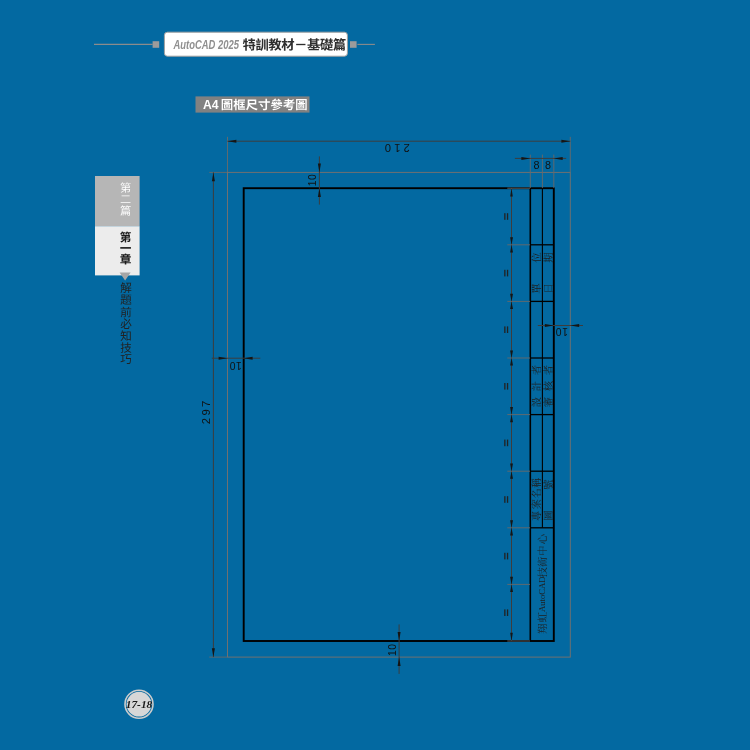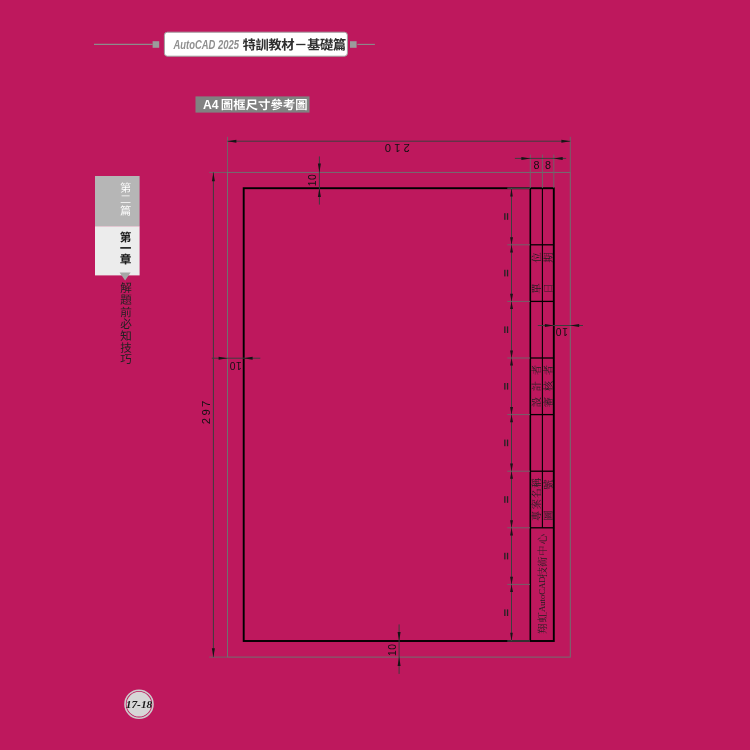--- a/index.html
+++ b/index.html
@@ -1,15 +1,15 @@
 <!DOCTYPE html>
 <html><head><meta charset="utf-8">
 <style>
 html,body{margin:0;padding:0;background:#fff;}
-#page{position:relative;width:750px;height:750px;background:#be185d;overflow:hidden;}
+#page{position:relative;width:750px;height:750px;background:#0369a1;overflow:hidden;}
 </style></head>
 <body>
 
 <div id="page">
 <svg width="750" height="750" viewBox="0 0 750 750">
 <defs>
 <path id="g0" d="M4 29Q8 30 14 31Q20 32 27 33Q33 35 40 36L41 25Q32 23 23 21Q14 18 7 17ZM20 85H32V-9H20ZM8 77 17 76Q17 69 16 63Q15 56 14 51Q12 45 11 41Q10 41 8 42Q7 42 5 43Q3 44 2 44Q4 48 5 53Q6 59 7 65Q8 71 8 77ZM11 65H40V54H9ZM43 76H94V65H43ZM47 57H90V46H47ZM43 36H96V25H43ZM62 85H74V51H62ZM75 43H87V4Q87 0 85 -3Q84 -5 81 -7Q78 -8 74 -8Q70 -9 65 -9Q64 -6 63 -3Q62 1 61 3Q64 3 68 3Q71 3 73 3Q74 3 74 3Q75 4 75 5ZM47 20 56 25Q58 23 61 20Q63 18 65 15Q67 12 68 10L59 4Q58 6 56 9Q54 12 52 14Q49 17 47 20Z"></path>
 <path id="g1" d="M65 76H76V1H65ZM83 81H94V-9H83ZM48 81H59V45Q59 36 59 26Q58 16 55 7Q53 -2 47 -10Q46 -9 44 -8Q42 -7 40 -6Q38 -5 36 -4Q42 3 44 11Q47 19 47 28Q48 37 48 46ZM7 54H37V45H7ZM7 41H37V32H7ZM3 68H41V59H3ZM12 27H38V-3H12V6H28V17H12ZM7 27H17V-8H7ZM14 81 23 85Q25 82 27 79Q29 75 30 72L20 67Q19 70 17 74Q15 78 14 81Z"></path>
 <path id="g2" d="M16 44H41V34H16ZM7 76H38V66H7ZM3 59H52V49H3ZM18 85H29V54H18ZM45 83 56 79Q49 62 37 49Q25 35 10 27Q9 28 8 30Q6 32 5 33Q3 35 2 36Q16 43 28 55Q39 67 45 83ZM23 27H34V2Q34 -1 33 -4Q33 -6 30 -7Q27 -8 24 -8Q20 -9 15 -9Q15 -6 14 -4Q13 -1 12 1Q15 1 18 1Q20 1 21 1Q22 1 23 2Q23 2 23 3ZM38 44H40L42 44L49 39Q45 34 39 29Q34 25 29 21Q28 23 26 24Q24 26 23 27Q26 29 29 32Q31 34 34 37Q36 40 38 42ZM3 20Q9 21 17 21Q25 22 34 23Q43 24 52 24L52 14Q44 13 35 12Q26 12 18 11Q11 10 4 9ZM60 67H97V56H60ZM62 85 74 83Q72 73 69 64Q67 54 63 46Q59 38 55 32Q54 33 52 35Q50 37 49 38Q47 40 45 41Q50 46 53 53Q56 60 58 68Q60 76 62 85ZM79 60 91 59Q89 42 85 29Q80 16 72 6Q64 -3 52 -9Q51 -8 50 -6Q49 -4 47 -2Q46 0 45 2Q56 7 63 15Q70 23 74 34Q78 45 79 60ZM67 58Q69 45 73 34Q76 23 83 15Q89 6 98 1Q97 0 95 -2Q93 -3 92 -5Q91 -7 90 -9Q80 -3 73 7Q66 16 62 29Q58 41 56 56Z"></path>
 <path id="g3" d="M48 64H97V53H48ZM74 85H87V6Q87 1 86 -2Q85 -5 82 -6Q79 -8 74 -8Q69 -9 62 -9Q62 -6 61 -2Q60 1 58 4Q63 3 67 3Q71 3 72 3Q73 3 74 4Q74 4 74 6ZM73 59 83 53Q80 46 76 40Q73 33 68 27Q63 21 58 15Q53 10 48 6Q46 8 44 11Q41 14 39 16Q44 19 49 24Q54 29 59 34Q63 40 67 46Q71 53 73 59ZM5 64H45V53H5ZM20 85H32V-9H20ZM20 57 27 54Q26 48 24 41Q22 35 19 28Q17 22 14 17Q11 11 8 8Q7 10 5 14Q3 17 2 20Q5 23 7 27Q10 32 12 37Q15 42 17 47Q18 52 20 57ZM31 51Q32 50 34 49Q36 47 38 45Q40 43 42 41Q44 39 45 37Q47 36 48 35L41 24Q39 27 37 29Q35 32 33 35Q31 38 29 41Q27 43 25 45Z"></path>

